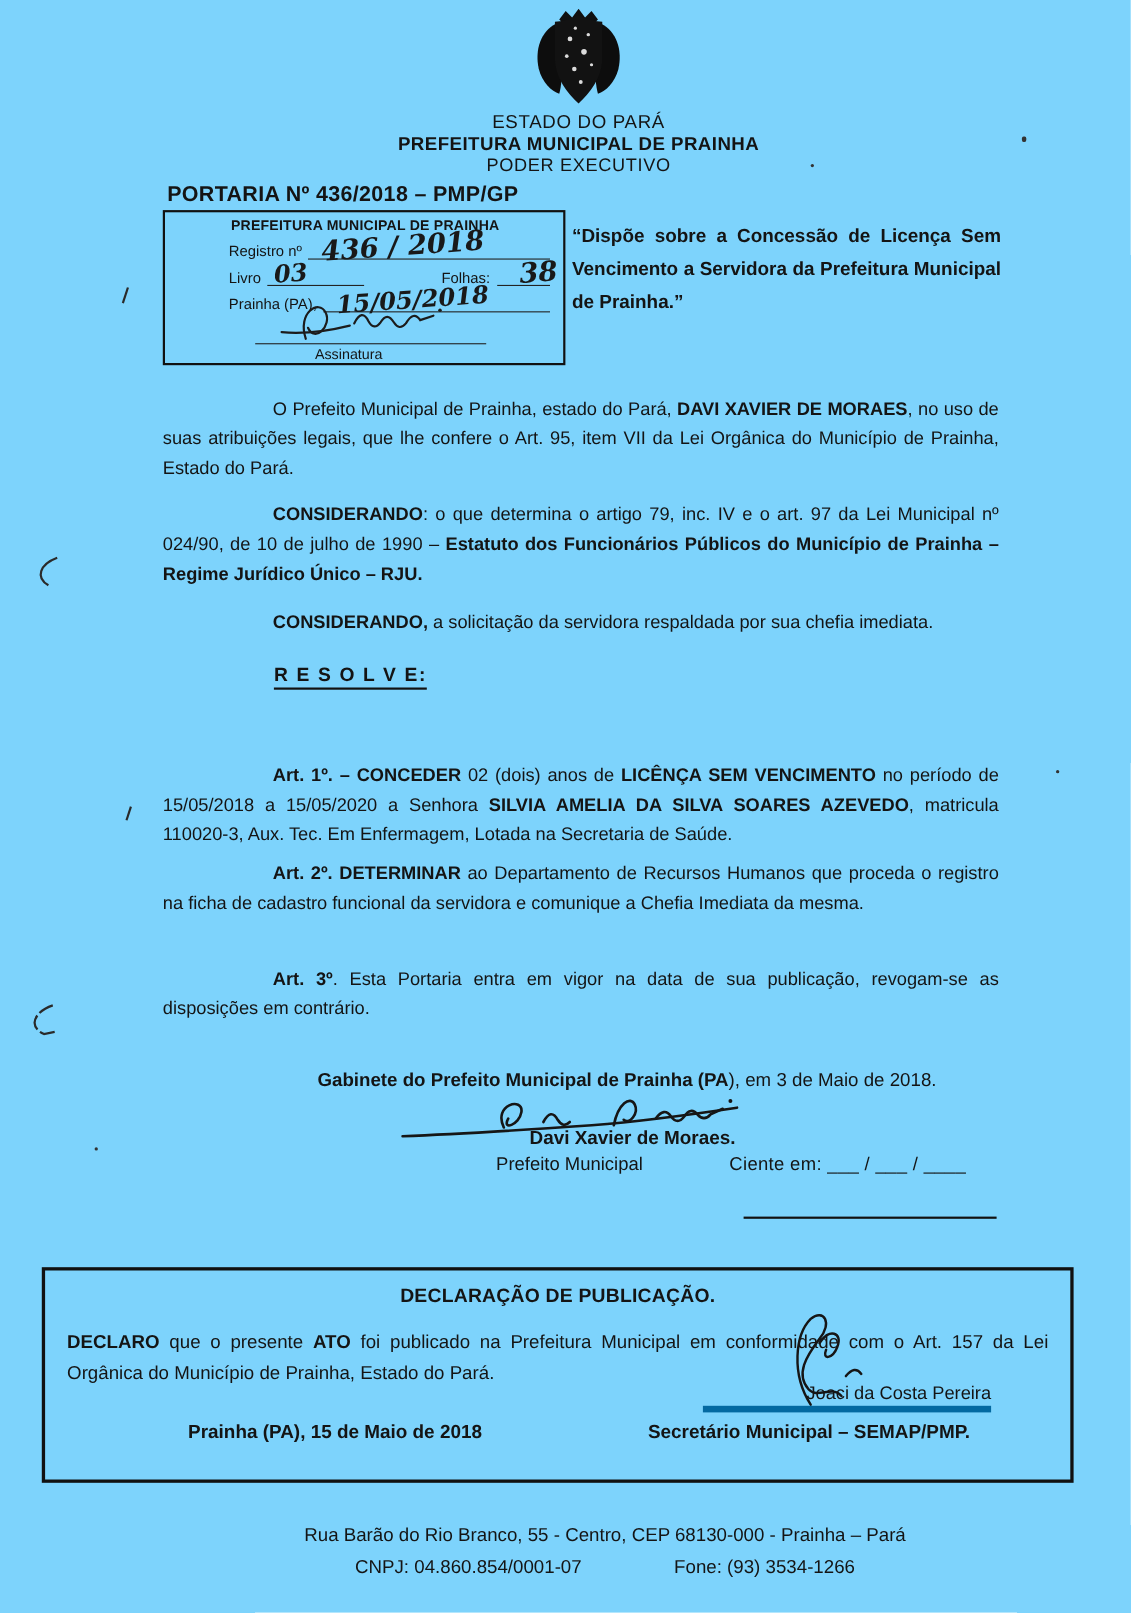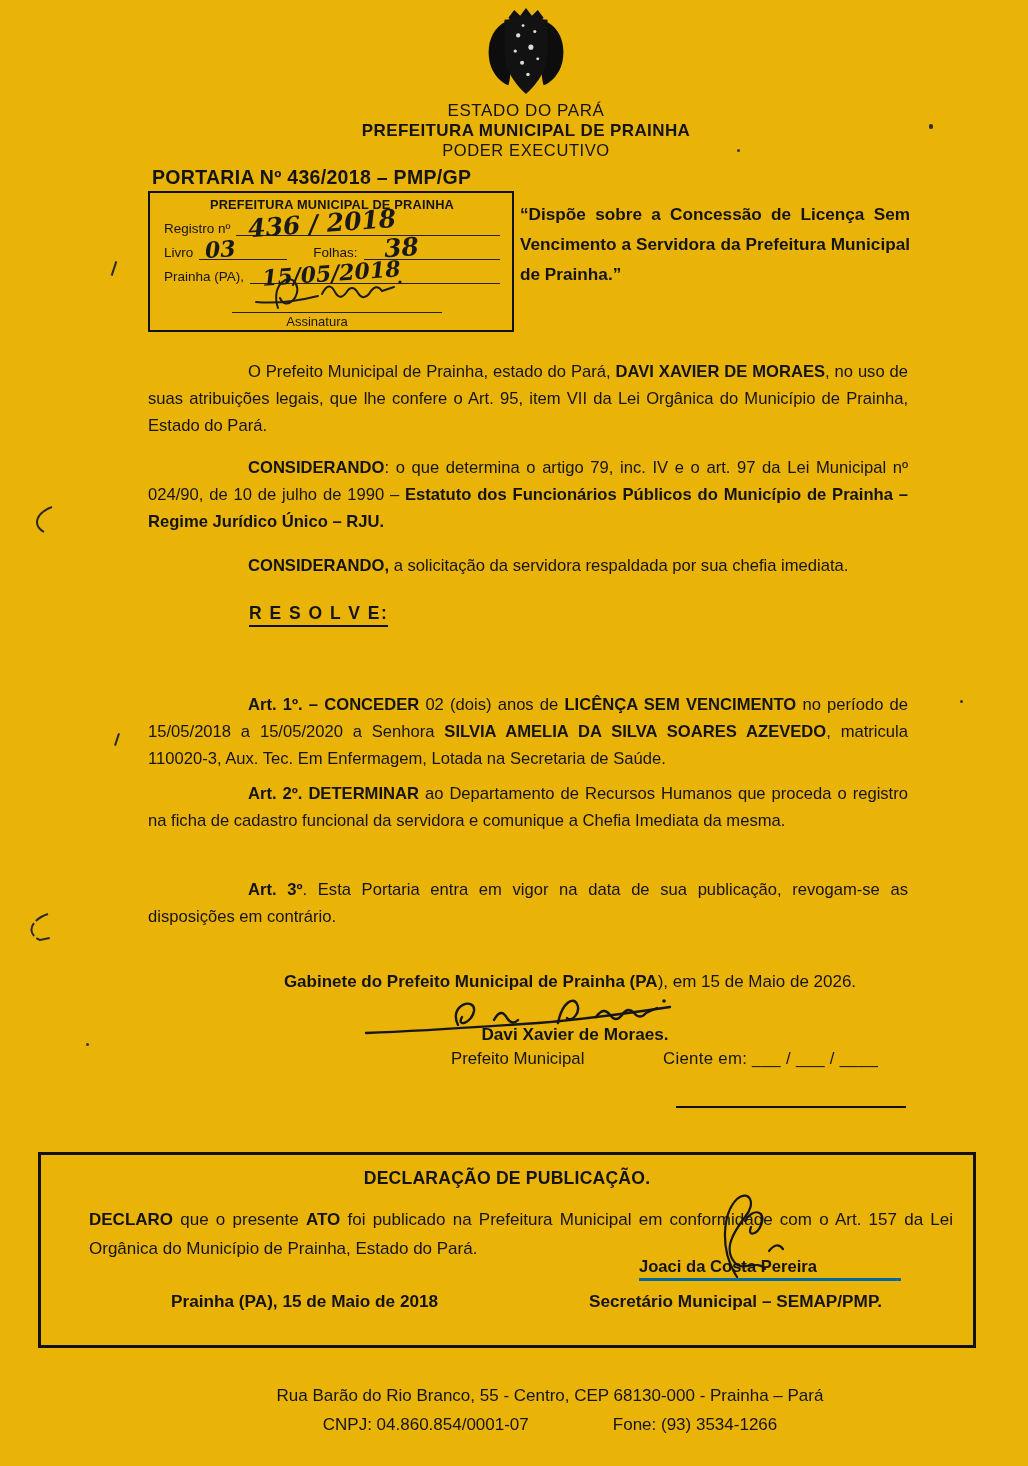--- a/index.html
+++ b/index.html
@@ -2,39 +2,39 @@
 <html lang="pt"><head>
 <meta charset="utf-8">
 <style>
   html,body{margin:0;padding:0;}
   body{
     width:1028px;height:1466px;background:#ffffff;color:#141414;
     font-family:"Liberation Sans", sans-serif;
     -webkit-font-smoothing:antialiased;
     overflow:hidden;
   }
-  .page{position:relative;width:1028px;height:1466px;background:#eab308;}
+  .page{position:relative;width:1028px;height:1466px;background:#7dd3fc;}
 
   
   .header{position:absolute;top:8px;left:24px;width:1004px;text-align:center;}
   .crest{display:block;margin:0 auto;}
   .h-state{margin-top:3px;font-size:17px;letter-spacing:.6px;}
   .h-muni{font-size:17px;font-weight:bold;letter-spacing:.4px;}
   .h-branch{font-size:16.5px;letter-spacing:.6px;}
 
   .portaria-title{position:absolute;left:152px;top:166px;font-size:19.5px;font-weight:bold;letter-spacing:.3px;}
 
   
   .stamp-box{
     position:absolute;left:148px;top:191px;width:366px;height:141px;
     border:2.5px solid #111;box-sizing:border-box;padding:4px 12px 4px 14px;
   }
   .stamp-title{text-align:center;font-weight:bold;font-size:12.8px;letter-spacing:.2px;}
   .stamp-row{display:flex;align-items:flex-end;font-size:13.5px;margin-top:7px;}
-  .stamp-row .lbl{white-space:nowrap;padding-right:6px;}
+  .stamp-row .lbl{white-space:nowrap;padding-right:6px;margin-left:44px;}
   .fill{flex:1;border-bottom:1.6px solid #222;position:relative;height:16px;}
   .fill.fixed{flex:0 0 auto;}
   .hand{
     position:absolute;left:12px;bottom:-3px;
     font-family:"DejaVu Serif", serif;font-style:italic;font-weight:bold;
     font-size:25px;transform:rotate(-4deg);white-space:nowrap;color:#191919;
   }
   .hand.small{font-size:22px;}
   .stamp-sig{position:relative;height:40px;margin-top:2px;}
   .stamp-sig .sigline{position:absolute;left:68px;right:58px;bottom:13px;border-bottom:1.6px solid #222;}
@@ -66,25 +66,25 @@
   .mayor-role{position:absolute;left:451px;top:1049px;font-size:16.8px;}
   .ciente{position:absolute;left:663px;top:1049px;font-size:16.8px;letter-spacing:.3px;}
   .ciente-line{position:absolute;left:676px;top:1106px;width:230px;border-top:2.5px solid #111;}
 
   
   .decl-box{
     position:absolute;left:38px;top:1152px;width:938px;height:196px;
     border:3px solid #111;box-sizing:border-box;
   }
   .decl-title{position:absolute;top:13px;left:0;right:0;text-align:center;font-size:17.6px;font-weight:bold;letter-spacing:.2px;}
-  .decl-para{position:absolute;top:50px;left:20px;right:20px;font-size:17px;line-height:29px;text-align:justify;margin-left:28px;}
+  .decl-para{position:absolute;top:50px;left:20px;right:20px;font-size:17px;line-height:29px;text-align:justify;}
   .decl-sig{position:absolute;left:638px;top:34px;}
   .decl-name{
-    position:absolute;left:598px;top:102px;width:262px;text-align:left;
-    font-weight:bold;font-size:16.6px;border-bottom:3px solid #0369a1;padding-bottom:1px;
+    position:absolute;left:598px;top:102px;width:262px;text-align:right;
+    font-weight:normal;font-size:16.6px;border-bottom:6px solid #0369a1;padding-bottom:1px;
   }
   .decl-date{position:absolute;left:86px;top:136px;font-weight:bold;font-size:17.2px;margin-left:44px;}
   .decl-role{position:absolute;left:534px;top:136px;font-weight:bold;font-size:17.2px;margin-left:14px;}
 
   
   .footer1{position:absolute;left:40px;top:1386px;width:1020px;text-align:center;font-size:17px;}
   .footer2{position:absolute;left:40px;top:1415px;width:1020px;display:flex;justify-content:center;gap:84px;font-size:17px;}
 
   
   .artifact{position:absolute;pointer-events:none;}
@@ -168,21 +168,21 @@
 
   <div class="resolve">R E S O L V E:</div>
 
   <p class="bodypara indent" style="top:674px;"><b>Art. 1º. – CONCEDER</b><span> 02 (dois) anos de </span><b>LICÊNÇA SEM VENCIMENTO</b><span> no período de 15/05/2018 a 15/05/2020 a Senhora </span><b>SILVIA AMELIA DA SILVA SOARES AZEVEDO</b><span>, matricula 110020-3, Aux. Tec. Em Enfermagem, Lotada na Secretaria de Saúde.</span></p>
 
   <p class="bodypara indent" style="top:763px;"><b>Art. 2º. DETERMINAR</b><span> ao Departamento de Recursos Humanos que proceda o registro na ficha de cadastro funcional da servidora e comunique a Chefia Imediata da mesma.</span></p>
 
   <p class="bodypara indent" style="top:859px;"><b>Art. 3º</b><span>. Esta Portaria entra em vigor na data de sua publicação, revogam-se as disposições em contrário.</span></p>
 
 
-  <div class="centerline" style="top:972px;left:190px;width:760px;font-size:17px;"><b>Gabinete do Prefeito Municipal de Prainha (PA</b><span>), em 15 de Maio de 2026.</span></div>
+  <div class="centerline" style="top:972px;left:190px;width:760px;font-size:17px;"><b>Gabinete do Prefeito Municipal de Prainha (PA</b><span>), em 3 de Maio de 2018.</span></div>
 
   <svg class="mayor-sig" width="312" height="50" viewBox="0 0 312 50">
     <g fill="none" stroke="#161616" stroke-width="2.4" stroke-linecap="round">
       <path d="M4,41 C58,39 118,35 176,31 C226,27 268,21 308,15"></path>
       <path d="M96,33 C86,12 114,5 112,19 C110,31 94,36 100,25"></path>
       <path d="M132,28 q7,-13 13,-2 q5,8 11,2"></path>
       <path d="M196,31 C200,11 211,4 215,12 C219,20 210,31 205,26"></path>
       <path d="M234,25 q8,-11 14,-2 q6,8 12,0 q6,-9 12,-2 q6,7 12,0 l11,-5"></path>
       <circle cx="302" cy="9" r="1.8" fill="#161616" stroke="none"></circle>
     </g>

